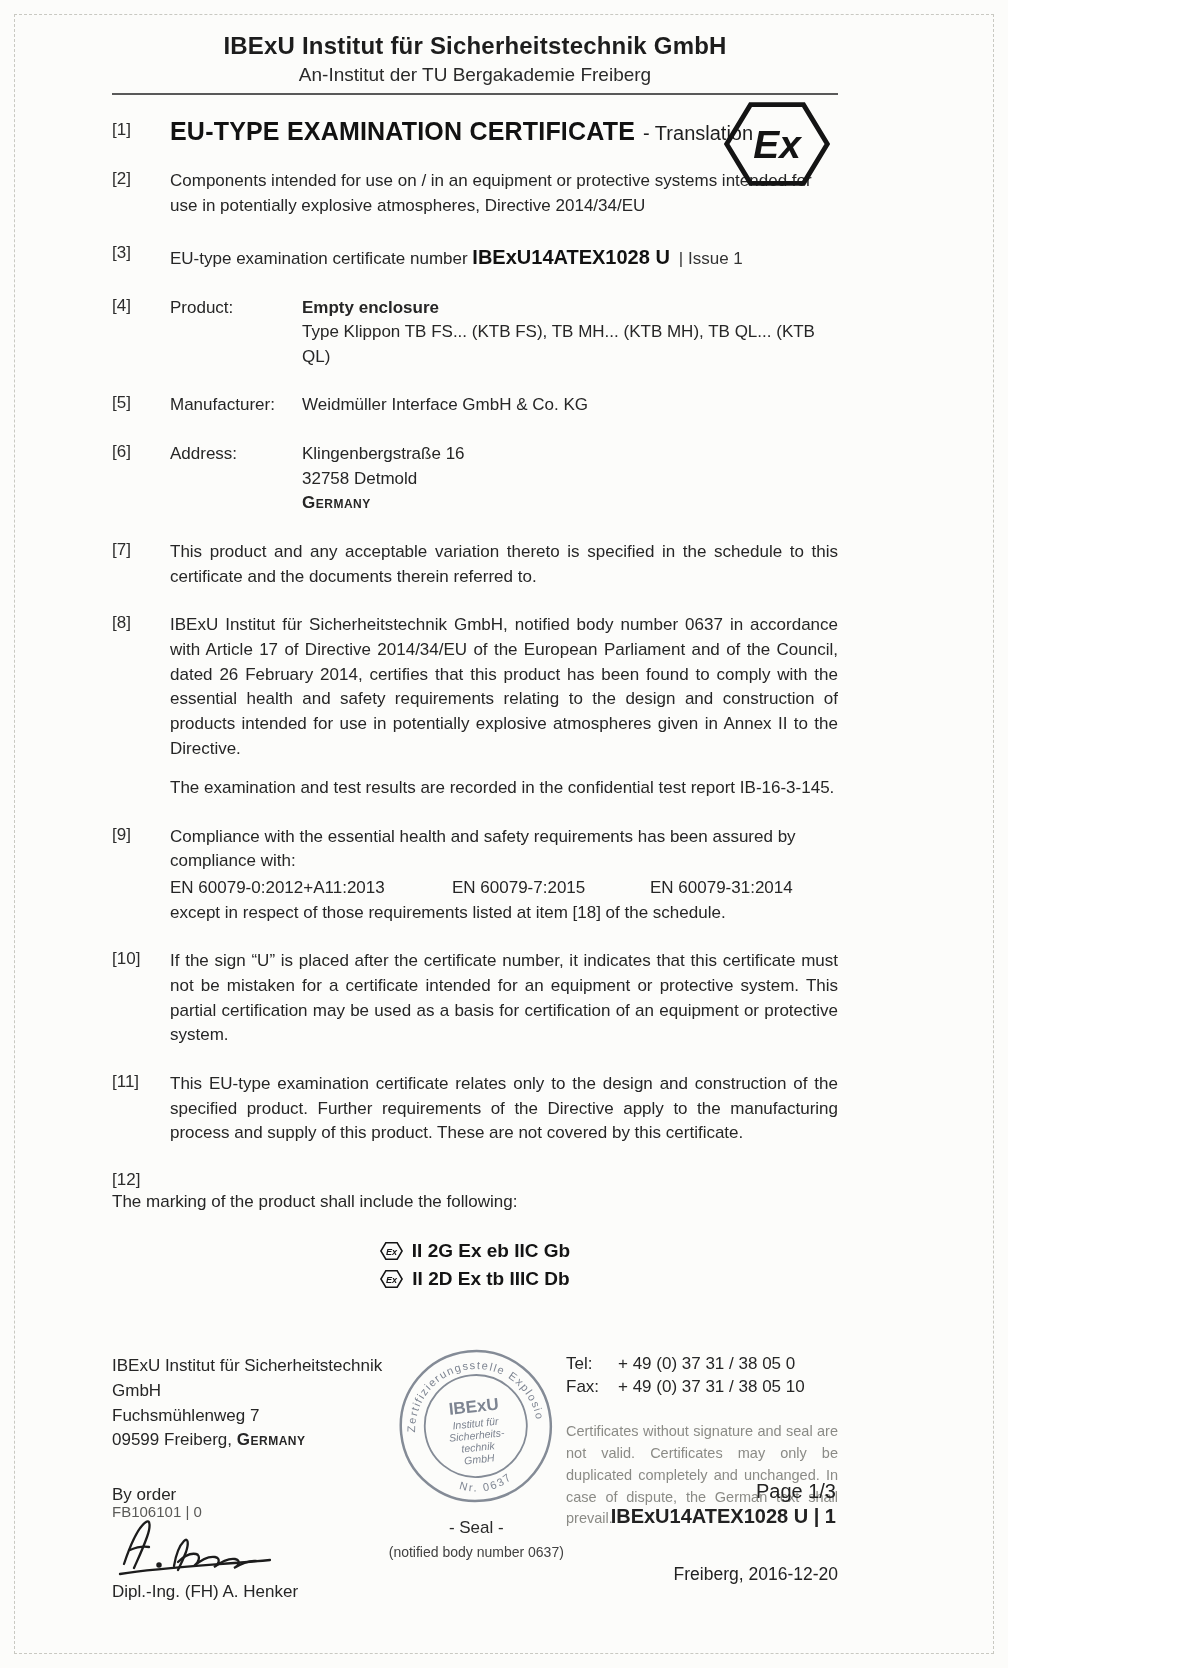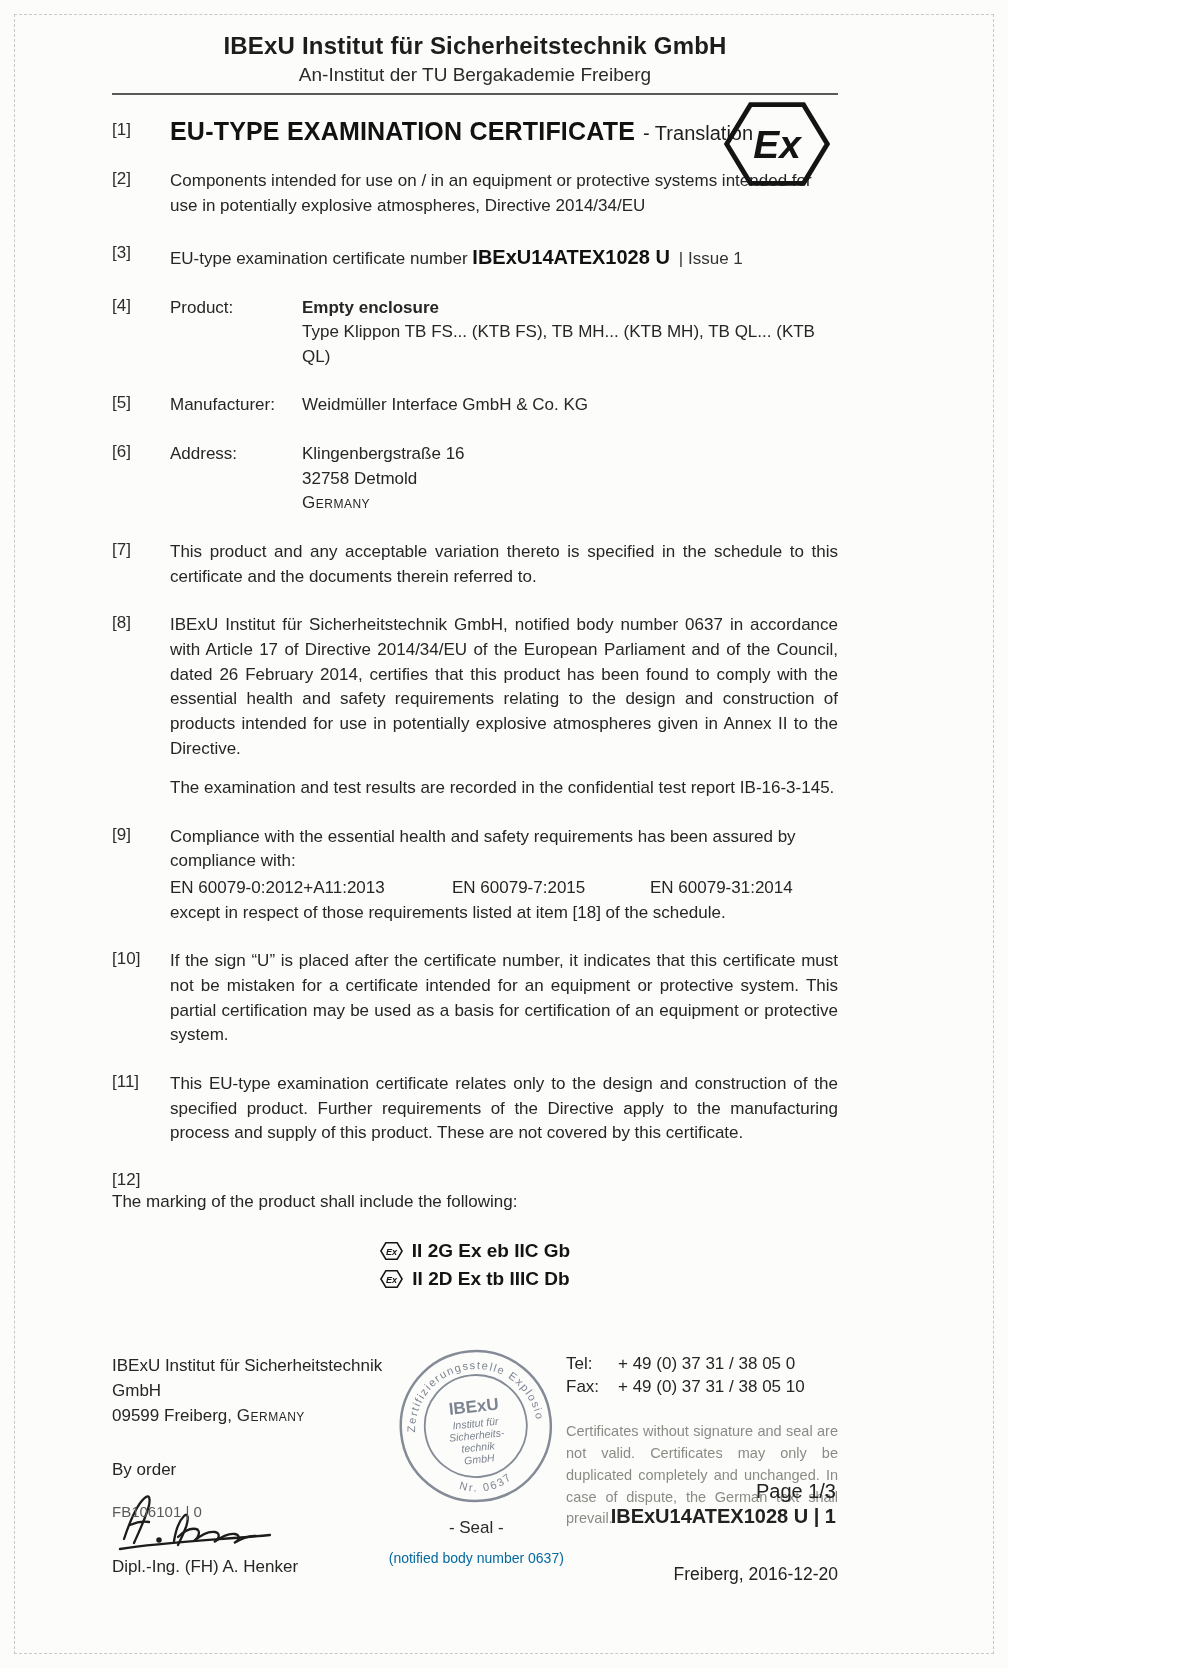--- a/index.html
+++ b/index.html
@@ -39,21 +39,21 @@
   .item-1{ margin-bottom:20px; }
   .item-1 .num{ padding-top:7px; }
 
   .narrow{ max-width:648px; }
 
   .cert-no{ font-weight:bold; font-size:20px; color:#111; }
   .issue{ margin-left:9px; color:#333; }
 
   .kv{ display:grid; grid-template-columns:132px 1fr; }
   .b{ font-weight:bold; }
-  .smallcaps{ font-variant:small-caps; letter-spacing:.5px; }
+  .smallcaps{ font-variant:small-caps; letter-spacing:.5px;font-weight:bold; }
 
   .just{ text-align:justify; }
   .para2{ margin-top:15px; }
 
   .standards{ margin-top:2px; white-space:nowrap; }
   .standards .std0{ display:inline-block; width:282px; }
   .standards .std1{ display:inline-block; width:198px; }
 
   .markings{ text-align:center; margin-top:26px; margin-bottom:4px; }
   .marking-line{ display:flex; align-items:center; justify-content:center; gap:9px;
@@ -62,21 +62,21 @@
   
   .footer-row{ display:flex; margin-top:64px; }
   .f-left{ width:352px; font-size:17px; line-height:1.45; }
   .by-order{ margin-top:30px; }
   .signature{ display:block; margin-top:4px; }
   .signatory{ margin-top:2px; }
 
   .f-center{ width:230px; text-align:center; }
   .seal-wrap{ display:inline-block; transform:rotate(-6deg); margin-top:-14px; }
   .seal-label{ font-size:17px; margin-top:2px; color:#2a2a2a; }
-  .seal-note{ font-size:14px; margin-top:12px; color:#0369a1; }
+  .seal-note{ font-size:14px; margin-top:6px; color:#404040; }
 
   .f-right{ flex:1; display:flex; flex-direction:column; align-items:center; }
   .telfax{ width:272px; display:grid; grid-template-columns:52px 1fr; row-gap:3px; font-size:17px; }
   .disclaimer{ width:272px; margin:24px 0 0 0; font-size:14.5px; line-height:1.5;
                color:#8b8b86; text-align:justify; }
   .place-date{ width:272px; margin-top:34px; font-size:17.5px; text-align:right; color:#222; }
 
   
   .bottom-left{ position:absolute; left:112px; bottom:148px; font-size:15px; color:#5a5a57; }
   .bottom-right{ position:absolute; right:172px; bottom:140px; text-align:right; font-size:20px; color:#222; }
@@ -207,20 +207,21 @@
         </svg>
         <span>II 2D Ex tb IIIC Db</span>
       </div>
     </div>
   </div>
 
   <div class="footer-row">
 
     <div class="f-left">
       <div>IBExU Institut für Sicherheitstechnik GmbH</div>
+      <div>Fuchsmühlenweg 7</div>
       <div>
         <span>09599 Freiberg,</span>
         <span class="smallcaps">Germany</span>
       </div>
       <div class="by-order">By order</div>
       <svg class="signature" width="180" height="66" viewBox="0 0 180 66">
         <g fill="none" stroke="#1c1c1c" stroke-width="2.3" stroke-linecap="round">
           <path d="M12 52 C20 28 28 14 34 10 C38 7 39 14 35 25 C30 39 25 49 22 56"></path>
           <path d="M18 38 C25 35 31 34 37 35"></path>
           <circle cx="47" cy="53" r="1.6" fill="#1c1c1c"></circle>

